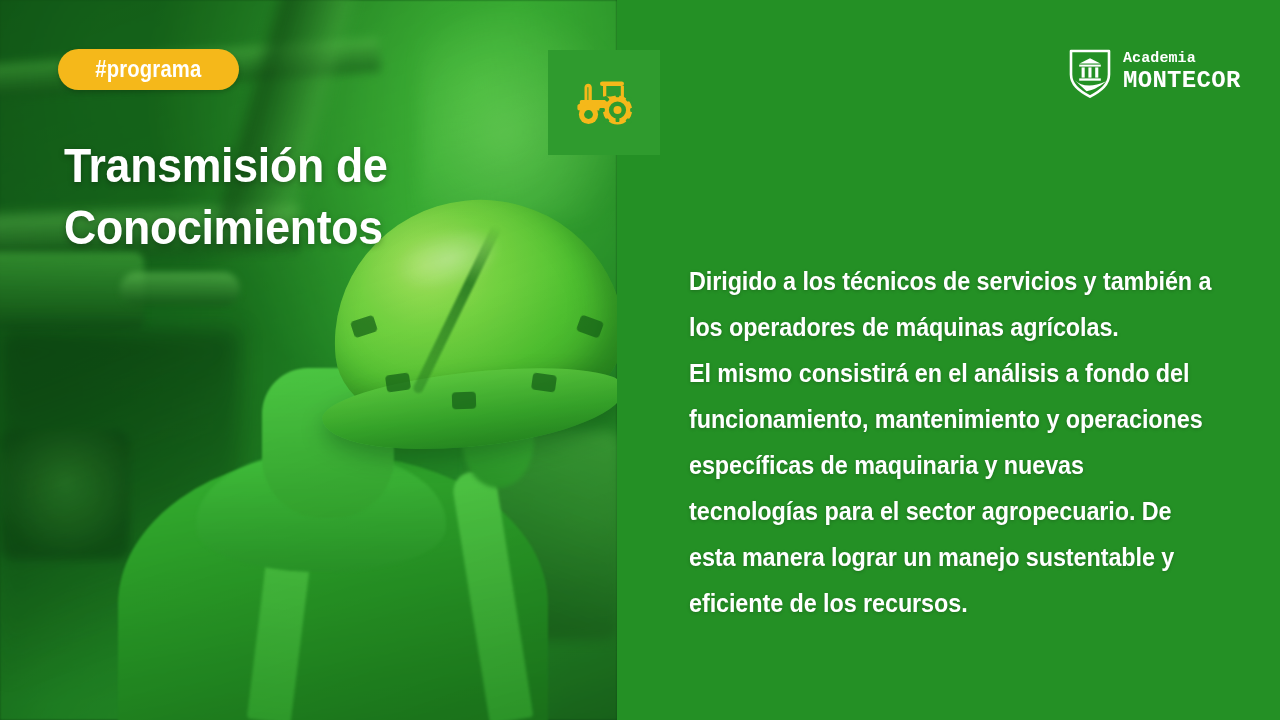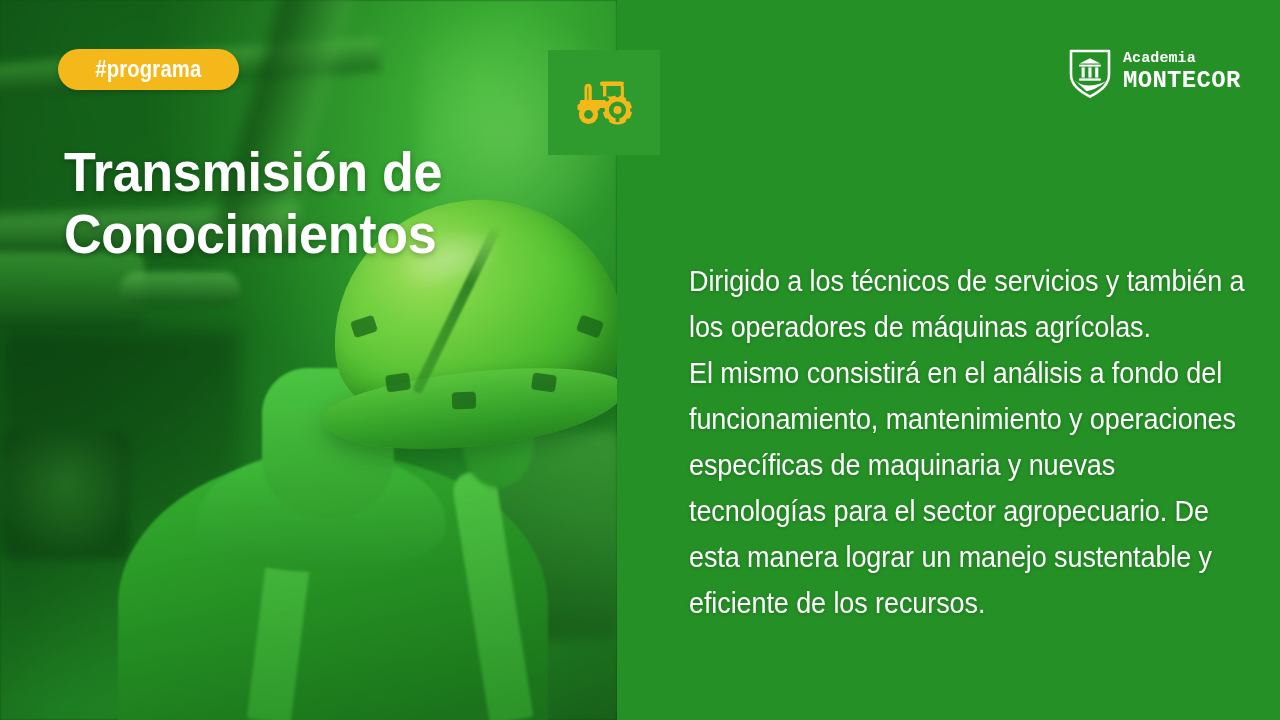--- a/index.html
+++ b/index.html
@@ -283,21 +283,21 @@
     white-space: nowrap;
   }
 
   
   .title {
     position: absolute;
     left: 64px;
     top: 103px;
     width: 520px;
     color: #ffffff;
-    font-size: 56px;
+    font-size: 48px;
     line-height: 62px;
     font-weight: bold;
     font-family: "Liberation Sans Narrow", "Liberation Sans", sans-serif;
     letter-spacing: -.3px;
     text-shadow: 0 2px 7px rgba(0,0,0,.30);
   }
   .title-line {
     display: block;
     transform: scaleX(.93);
     transform-origin: left center;
@@ -351,23 +351,23 @@
     letter-spacing: .3px;
   }
 
   
   .body-copy {
     position: absolute;
     left: 689px;
     top: 258px;
     width: 530px;
     color: #ffffff;
-    font-size: 30px;
+    font-size: 26px;
     line-height: 46px;
-    font-weight: normal;
+    font-weight: bold;
     font-family: "Liberation Sans Narrow", "Liberation Sans", sans-serif;
     letter-spacing: -.1px;
     text-shadow: 0 1px 4px rgba(0,0,0,.22);
   }
   .copy-line {
     display: block;
     transform: scaleX(.90);
     transform-origin: left center;
     white-space: nowrap;
   }

